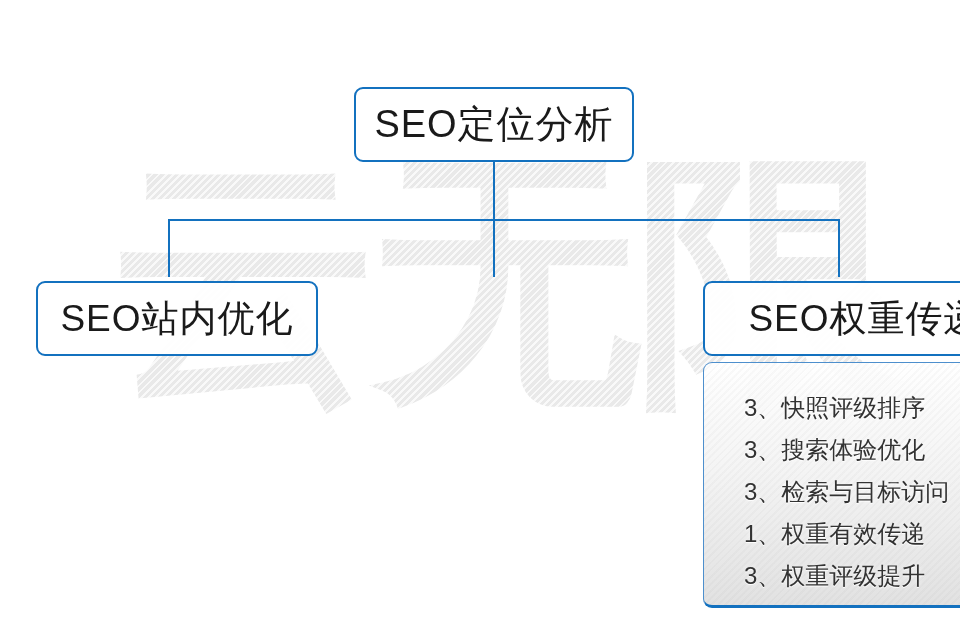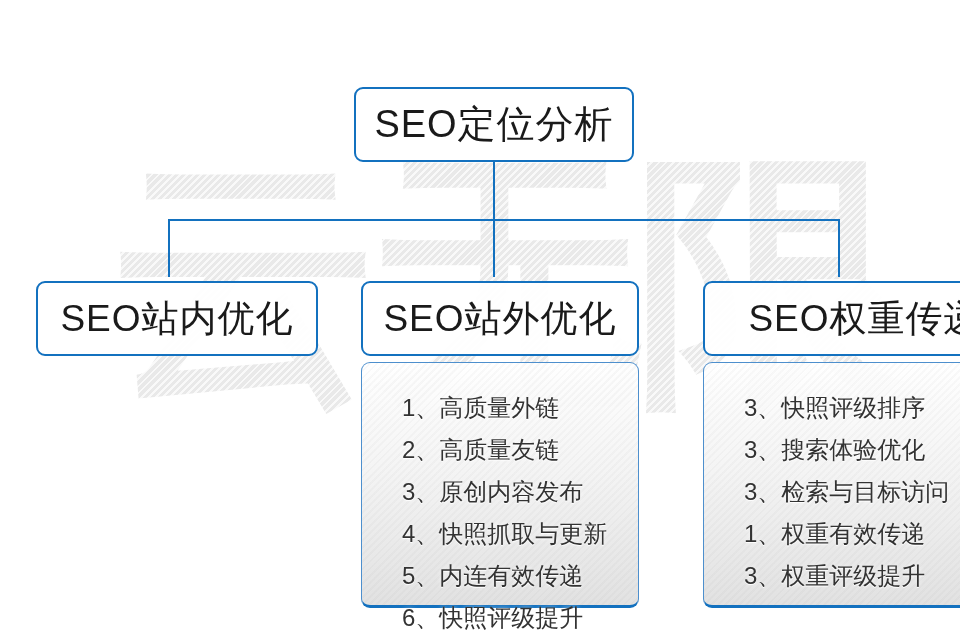--- a/index.html
+++ b/index.html
@@ -92,35 +92,20 @@
   <div class="root-box">
     <span class="node-label">SEO定位分析</span>
   </div>
 
   <div class="branch" id="branch-onsite">
     <div class="branch-header">
       <span class="node-label">SEO站内优化</span>
     </div>
   </div>
 
-  <div class="branch" id="branch-offsite">
-    <div class="branch-header">
-      <span class="node-label">SEO站外优化</span>
-    </div>
-    <div class="branch-panel">
-      <ul>
-        <li>1、高质量外链</li>
-        <li>2、高质量友链</li>
-        <li>3、原创内容发布</li>
-        <li>4、快照抓取与更新</li>
-        <li>5、内连有效传递</li>
-        <li>6、快照评级提升</li>
-      </ul>
-    </div>
-  </div>
 
   <div class="branch" id="branch-weight">
     <div class="branch-header">
       <span class="node-label">SEO权重传递</span>
     </div>
     <div class="branch-panel">
       <ul>
         <li>3、快照评级排序</li>
         <li>3、搜索体验优化</li>
         <li>3、检索与目标访问</li>

